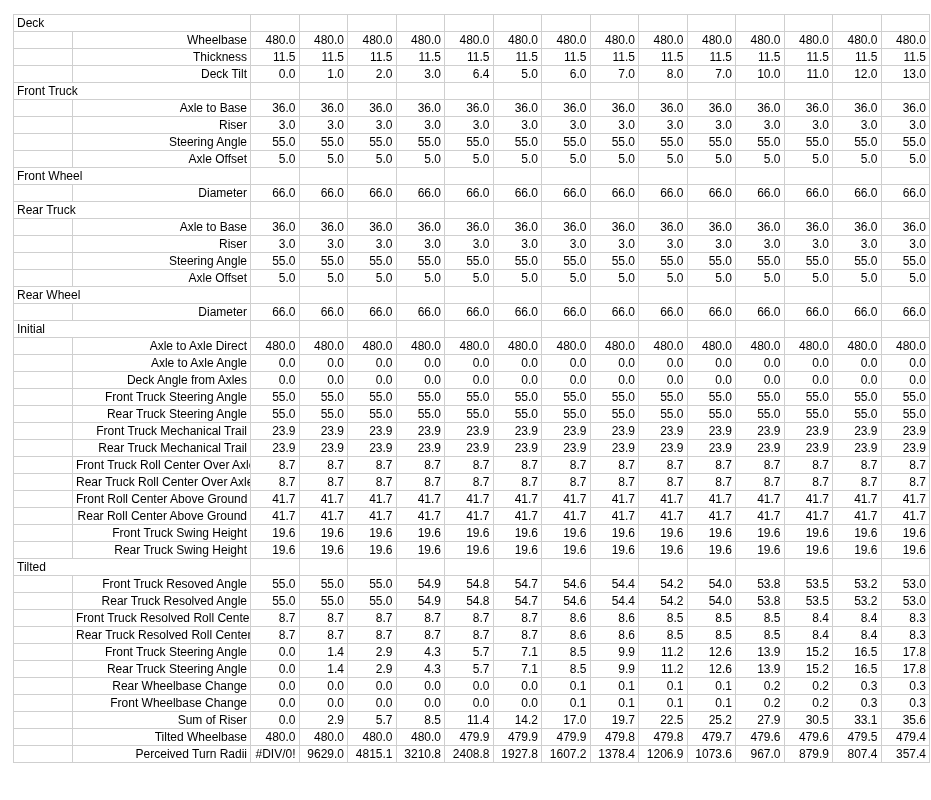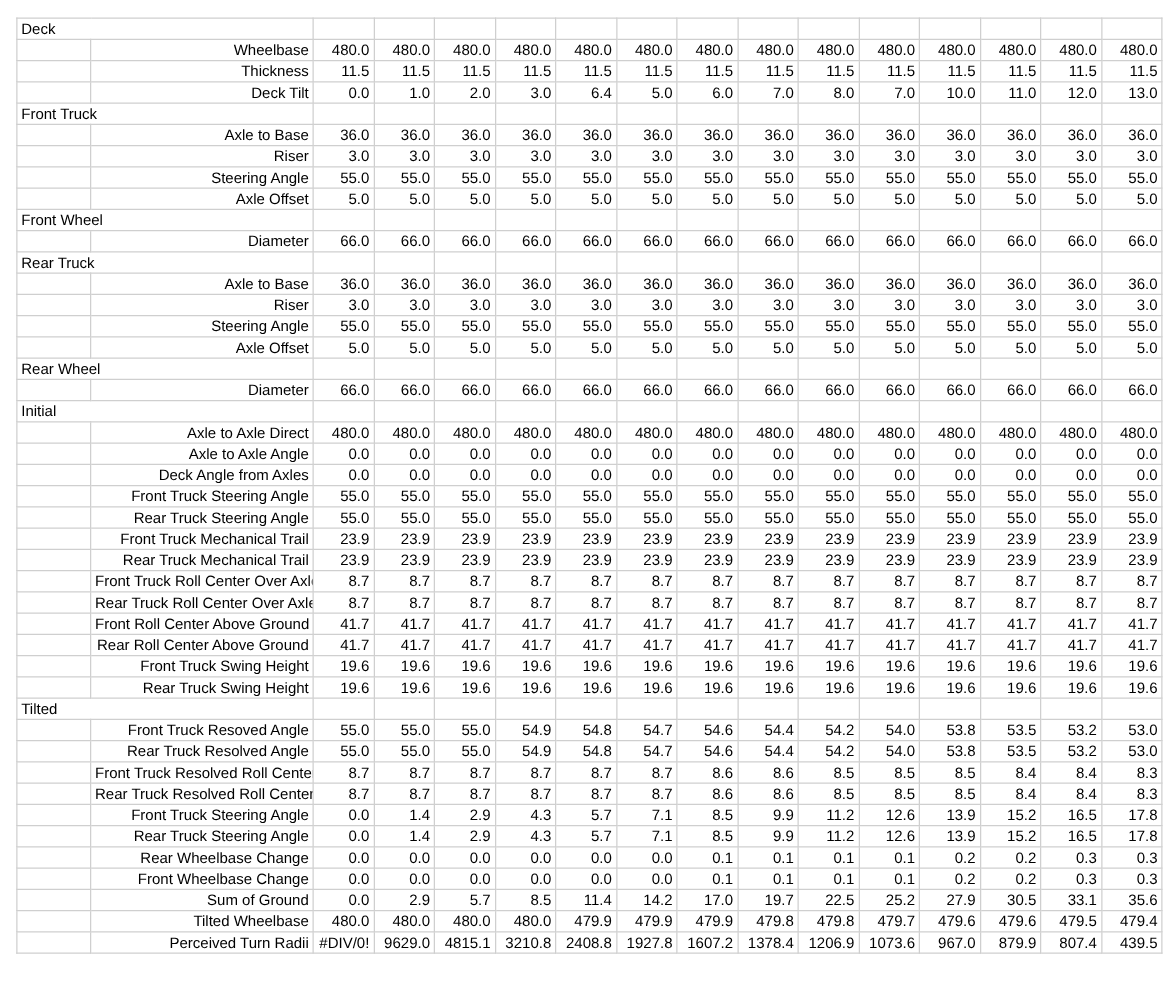--- a/index.html
+++ b/index.html
@@ -783,21 +783,21 @@
           <td class="num">0.1</td>
           <td class="num">0.1</td>
           <td class="num">0.1</td>
           <td class="num">0.2</td>
           <td class="num">0.2</td>
           <td class="num">0.3</td>
           <td class="num">0.3</td>
         </tr>
         <tr>
           <td></td>
-          <td class="label-cell">Sum of Ground</td>
+          <td class="label-cell">Sum of Riser</td>
           <td class="num hl">0.0</td>
           <td class="num hl">2.9</td>
           <td class="num hl">5.7</td>
           <td class="num hl">8.5</td>
           <td class="num hl">11.4</td>
           <td class="num hl">14.2</td>
           <td class="num hl">17.0</td>
           <td class="num hl">19.7</td>
           <td class="num hl">22.5</td>
           <td class="num hl">25.2</td>
@@ -833,17 +833,17 @@
           <td class="num hl">3210.8</td>
           <td class="num hl">2408.8</td>
           <td class="num hl">1927.8</td>
           <td class="num hl">1607.2</td>
           <td class="num hl">1378.4</td>
           <td class="num hl">1206.9</td>
           <td class="num hl">1073.6</td>
           <td class="num hl">967.0</td>
           <td class="num hl">879.9</td>
           <td class="num hl">807.4</td>
-          <td class="num hl">439.5</td>
+          <td class="num hl">357.4</td>
         </tr>
       </tbody>
   </table>
 </div>
 
 </body></html>

